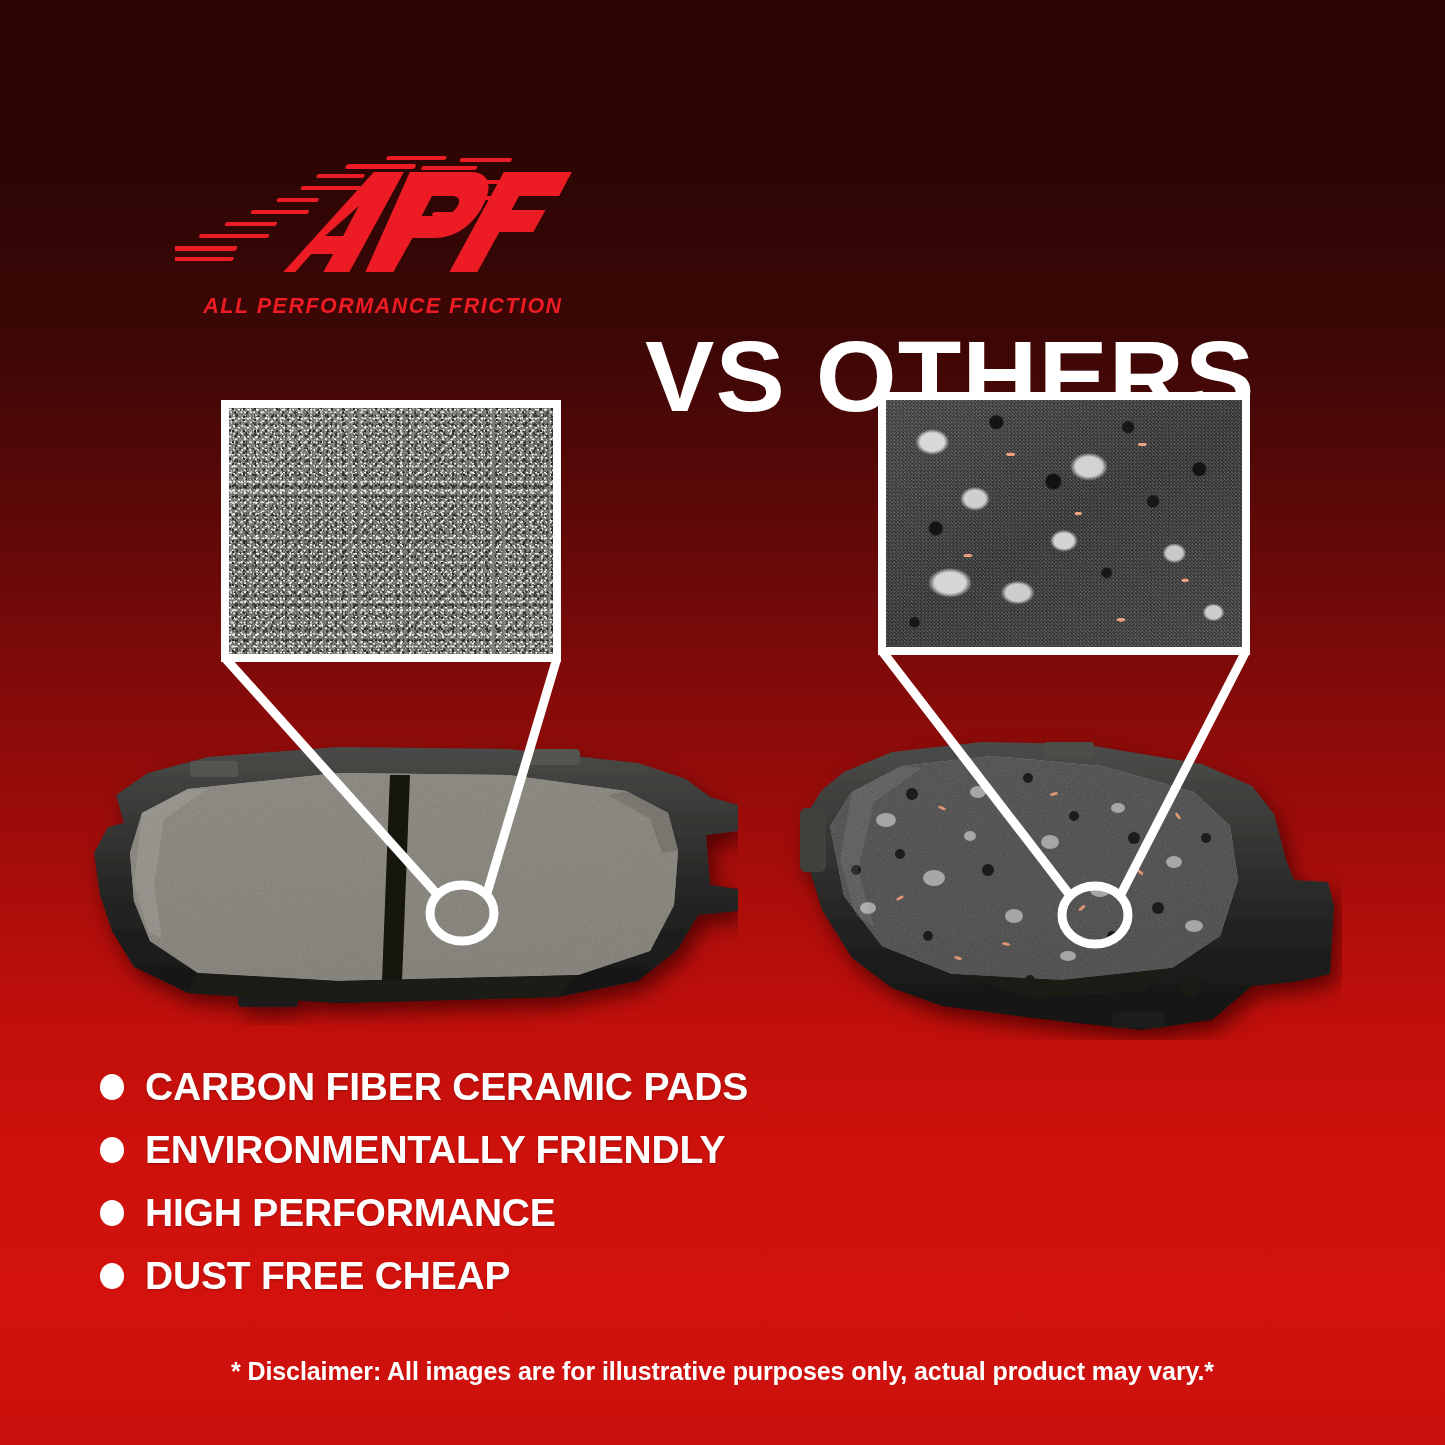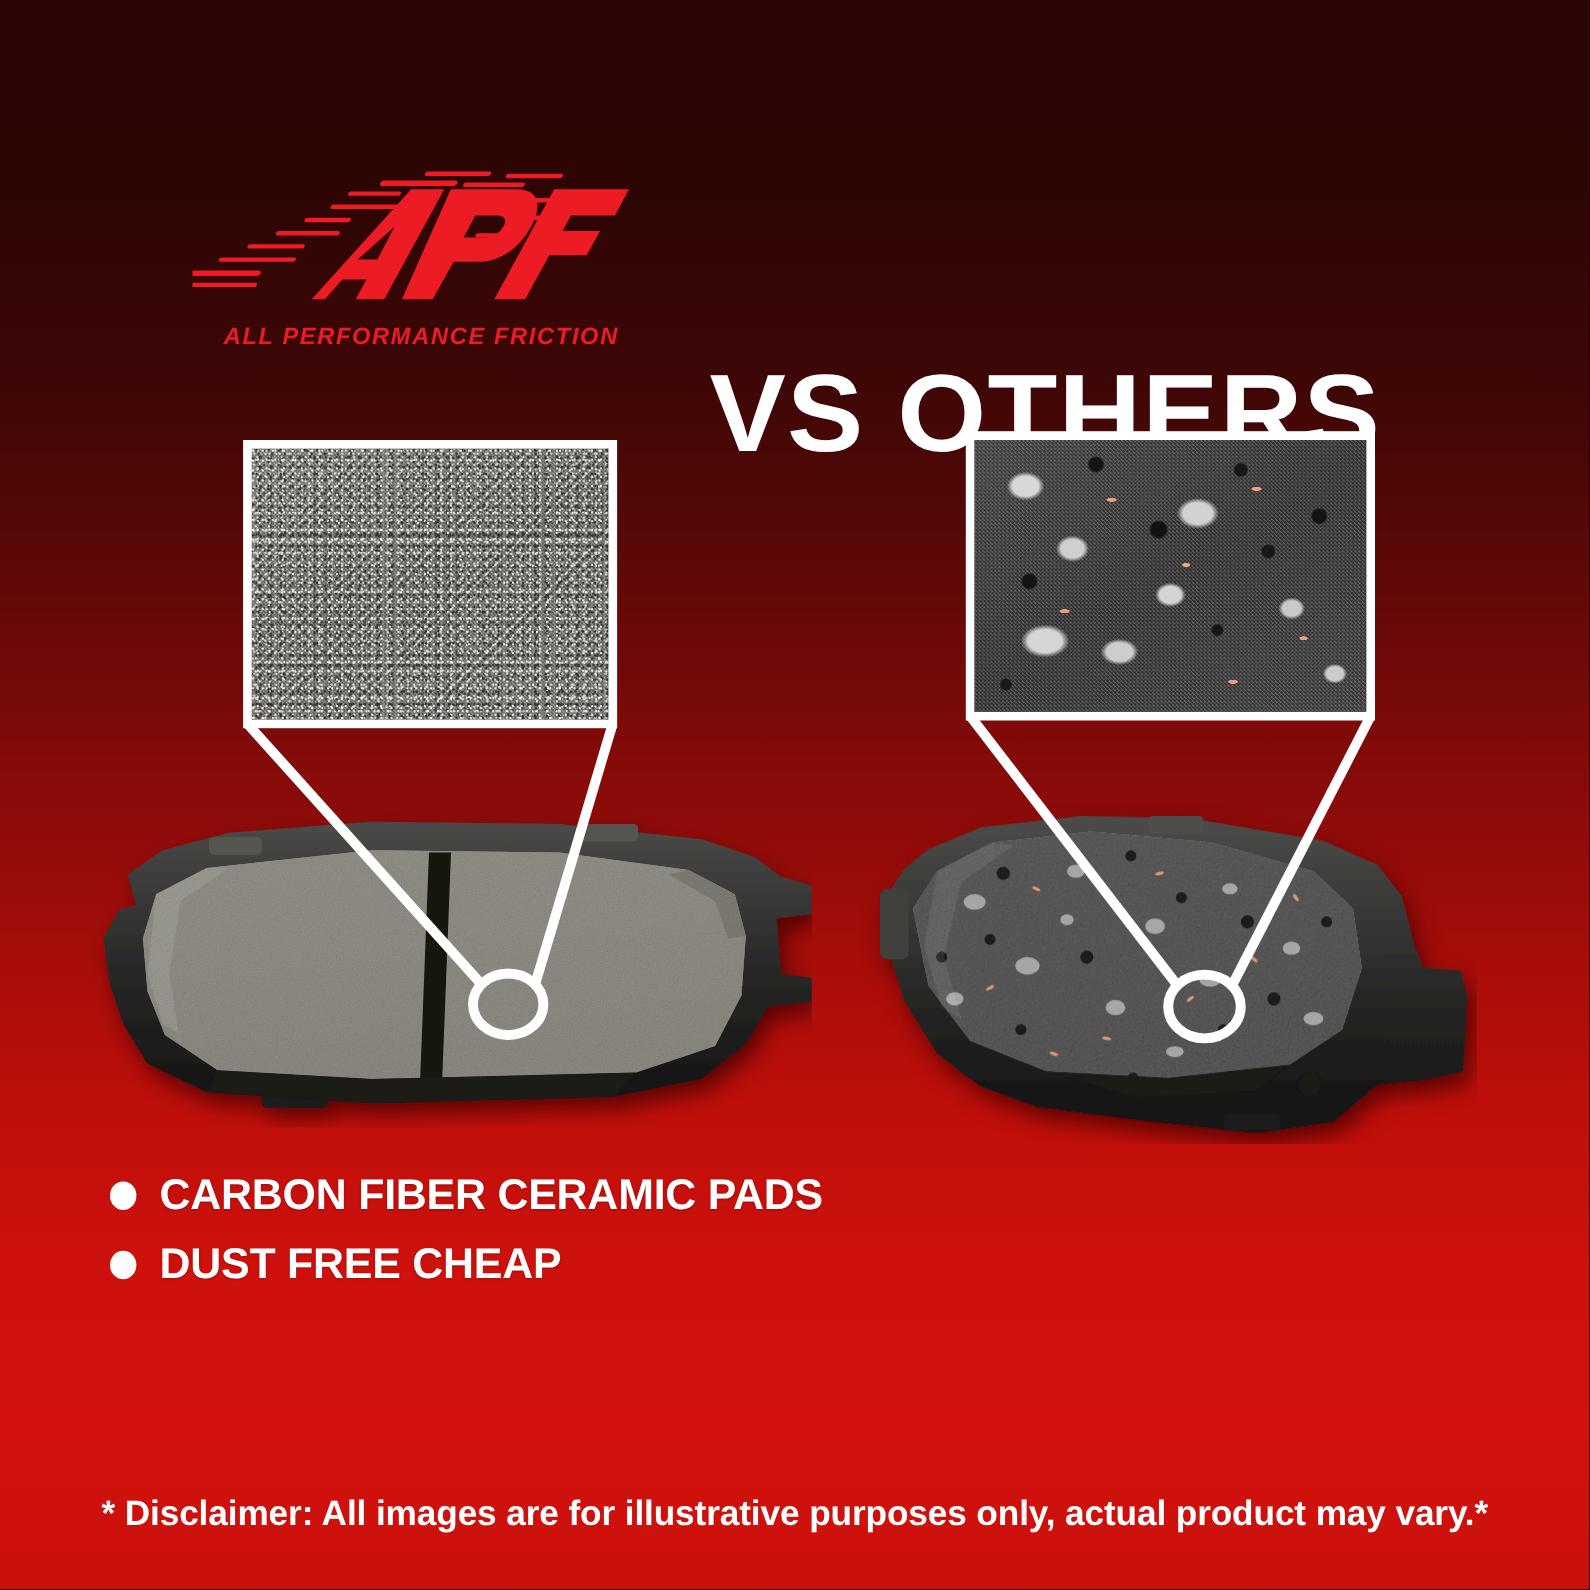--- a/index.html
+++ b/index.html
@@ -112,21 +112,21 @@
     text-shadow:0 1px 2px rgba(0,0,0,.25);
   }
   #feat-apf .feat-row{height:63px;}
   #feat-apf .bullet{width:24px;height:26px;margin-right:21px;}
   #feat-apf .feat-text{font-size:39px;letter-spacing:-0.2px;}
   #feat-others .feat-row{height:63px;}
   #feat-others .bullet{width:26px;height:26px;margin-right:32px;}
   #feat-others .feat-text{font-size:41px;letter-spacing:0px;}
   #disclaimer{
     position:absolute;left:0;top:1357px;width:1445px;text-align:center;
-    color:#ffffff;font-size:32px;font-weight:bold;letter-spacing:-0.1px;
+    color:#ffffff;font-size:25px;font-weight:bold;letter-spacing:-0.1px;
   }
 </style>
 </head>
 <body>
 
 <div id="poster">
 
   <div id="header">
 
     <div id="logo-block">
@@ -323,20 +323,28 @@
     </g>
   </svg>
 
   <div class="feat-list" id="feat-apf">
     <div class="feat-row">
       <span class="bullet"></span>
       <span class="feat-text">CARBON FIBER CERAMIC PADS</span>
     </div>
     <div class="feat-row">
       <span class="bullet"></span>
+      <span class="feat-text">ENVIRONMENTALLY FRIENDLY</span>
+    </div>
+    <div class="feat-row">
+      <span class="bullet"></span>
+      <span class="feat-text">HIGH PERFORMANCE</span>
+    </div>
+    <div class="feat-row">
+      <span class="bullet"></span>
       <span class="feat-text">DUST FREE CHEAP</span>
     </div>
   </div>
 
 
   <div id="disclaimer">* Disclaimer: All images are for illustrative purposes only, actual product may vary.*</div>
 
 </div>
 
 </body></html>

